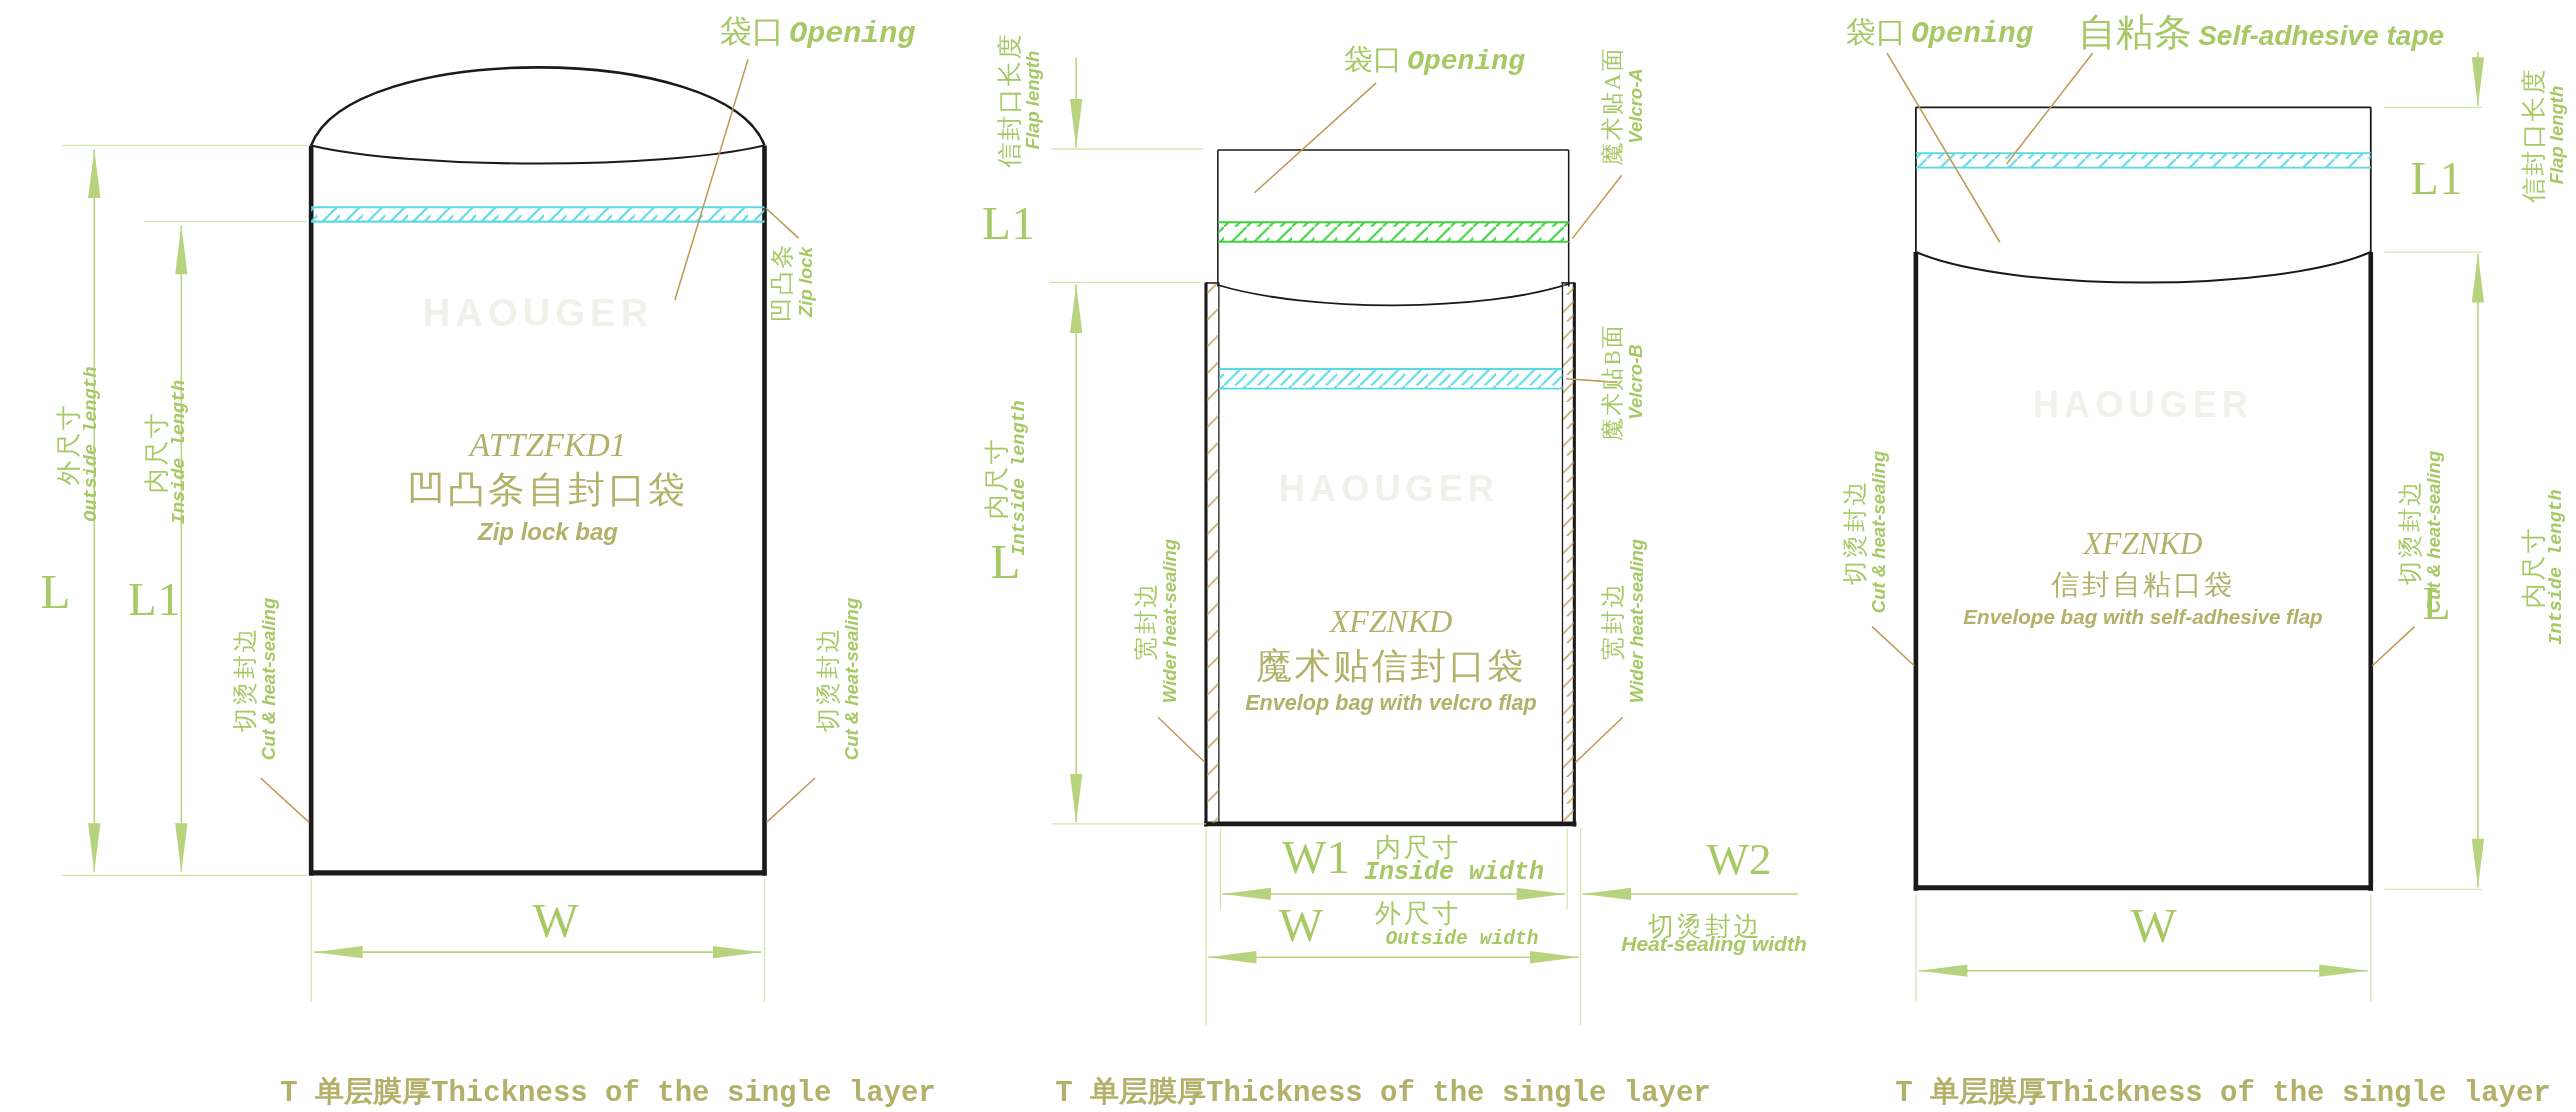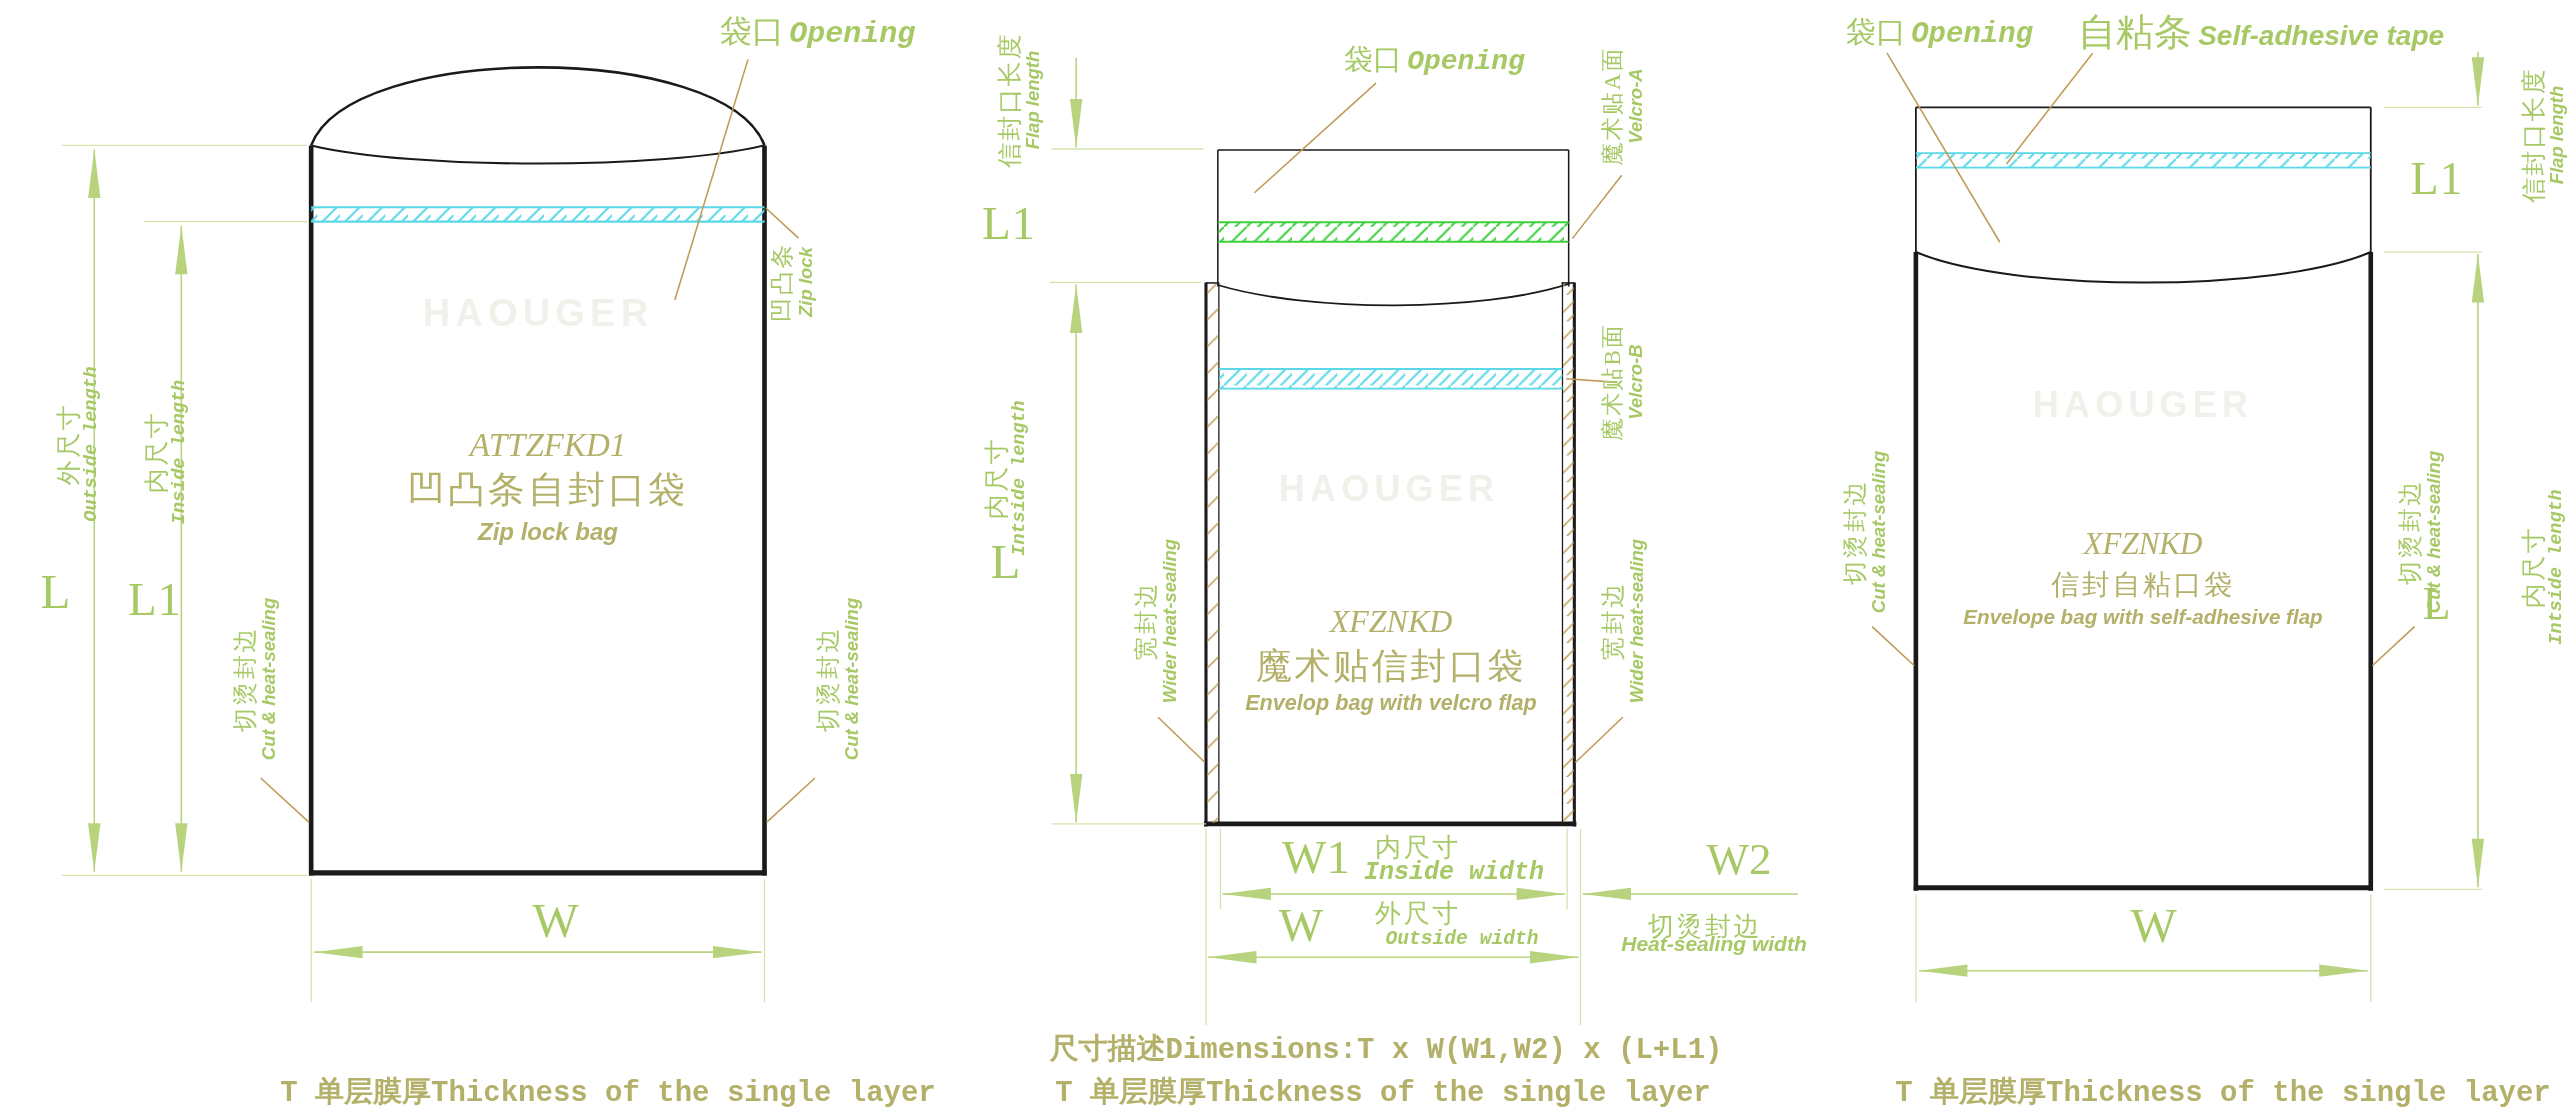--- a/index.html
+++ b/index.html
@@ -261,21 +261,20 @@
   <div class="L c fb o" style="left:1391px;top:703px;font-size:21.6px">Envelop bag with velcro flap</div>
   <div class="L c fs g" style="left:1316px;top:857px;font-size:47px">W1</div>
   <div class="L c fs g" style="left:1418px;top:848px;font-size:26px;letter-spacing:2.6px">内尺寸</div>
   <div class="L c fm g" style="left:1454px;top:872px;font-size:25px">Inside width</div>
   <div class="L c fs g" style="left:1301px;top:925px;font-size:47px">W</div>
   <div class="L c fs g" style="left:1418px;top:914px;font-size:26px;letter-spacing:2.6px">外尺寸</div>
   <div class="L c fm g" style="left:1462px;top:940px;font-size:19.6px">Outside width</div>
   <div class="L c fs g" style="left:1739px;top:859px;font-size:45px">W2</div>
   <div class="L c fs g" style="left:1705px;top:927px;font-size:26px;letter-spacing:2.6px">切烫封边</div>
   <div class="L c fb g" style="left:1714px;top:944px;font-size:21px">Heat-sealing width</div>
-  <div class="L c fc o" style="left:1386px;top:1051px;font-size:29px">尺寸描述Dimensions:T x W(W1,W2) x (L+L1)</div>
   <div class="L c fc o" style="left:1383px;top:1094px;font-size:29px">T 单层膜厚Thickness of the single layer</div>
 
   <div class="L cl" style="left:1846px;top:33px">
     <span class="fs g" style="font-size:30px">袋口</span><span class="fm g" style="font-size:29px;margin-left:5.2px">Opening</span>
   </div>
   <div class="L cl" style="left:2078px;top:33px">
     <span class="fs g" style="font-size:38px">自粘条</span><span class="fb g" style="font-size:28px;margin-left:6.2px">Self-adhesive tape</span>
   </div>
   <div class="L c fs g bigL" style="left:2437px;top:179px;font-size:46px">L1</div>
   <div class="L r90" style="left:2543px;top:135px">

